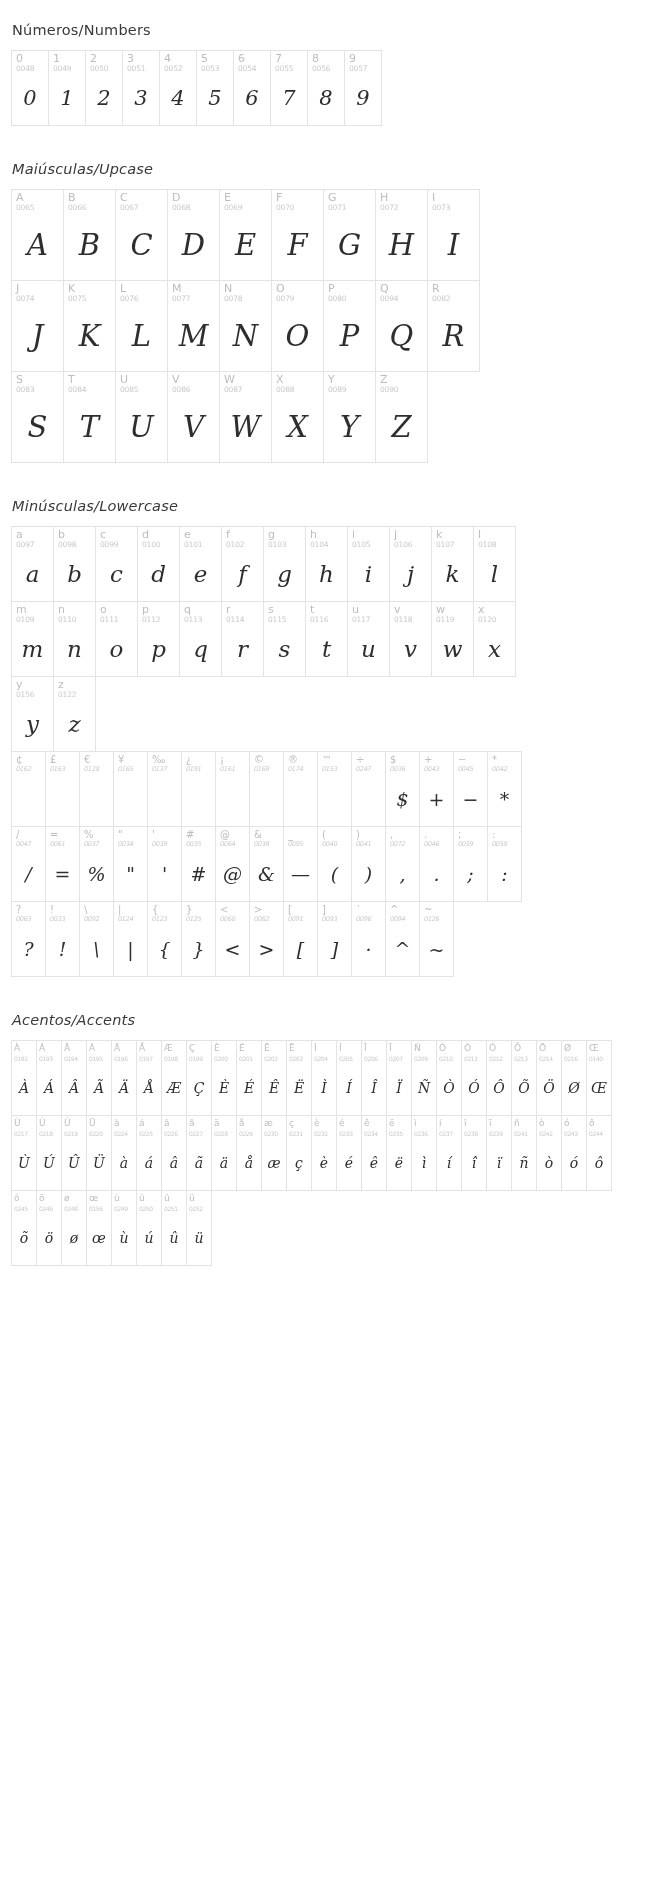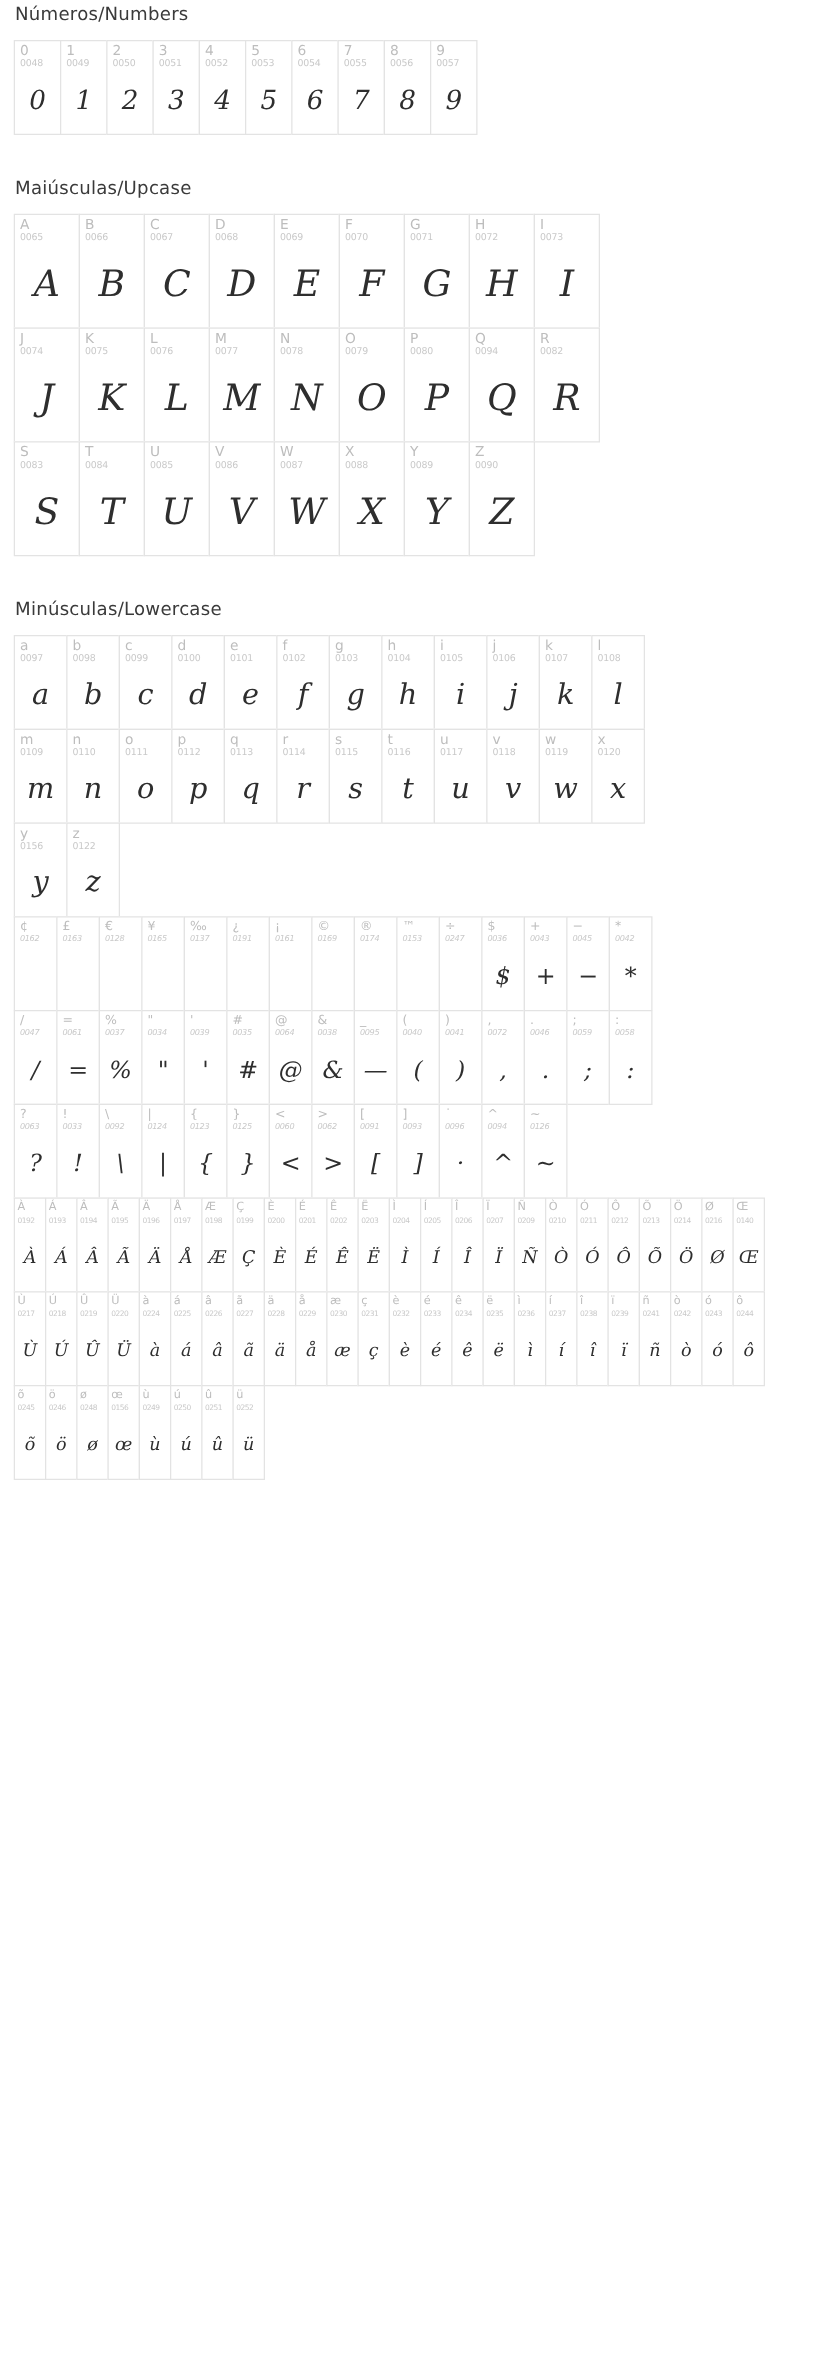--- a/index.html
+++ b/index.html
@@ -10,35 +10,36 @@
   body {
     width: 661px;
     font-family: "DejaVu Sans", sans-serif;
     color: #333333;
     -webkit-font-smoothing: antialiased;
   }
   .page {
     width: 532px;
     padding: 0 0 30px 0;
     box-sizing: border-box;
+    margin-top: 18px;
   }
   .section {
     margin: 0 0 0 0;
   }
   .section-title {
     font-family: "DejaVu Sans", sans-serif;
     font-size: 14.5px;
     color: #3a3a3a;
     font-weight: 400;
     padding: 0 0 0 12px;
     margin: 0 0 12px 0;
     letter-spacing: 0.2px;
   }
   .sec-top-0 { padding-top: 4px; }
-  .sec-top { padding-top: 36px; }
+  .sec-top { padding-top: 36px; font-style: italic; }
 
   .grid {
     display: flex;
     flex-wrap: wrap;
     padding-left: 11px;
     box-sizing: border-box;
   }
   .row {
     display: flex;
     flex-wrap: nowrap;
@@ -881,20 +882,21 @@
               <div class="head">
                 <span class="ch">~</span>
                 <span class="code">0126</span>
               </div>
               <div class="glyph">~</div>
             </div>
           </div>
         </div>
       </div>
       <div class="section">
+        <div class="section-title sec-top">Acentos/Accents</div>
         <div class="grid g-acc">
           <div class="row">
             <div class="cell">
               <div class="head">
                 <span class="ch">À</span>
                 <span class="code">0192</span>
               </div>
               <div class="glyph">À</div>
             </div>
             <div class="cell">

